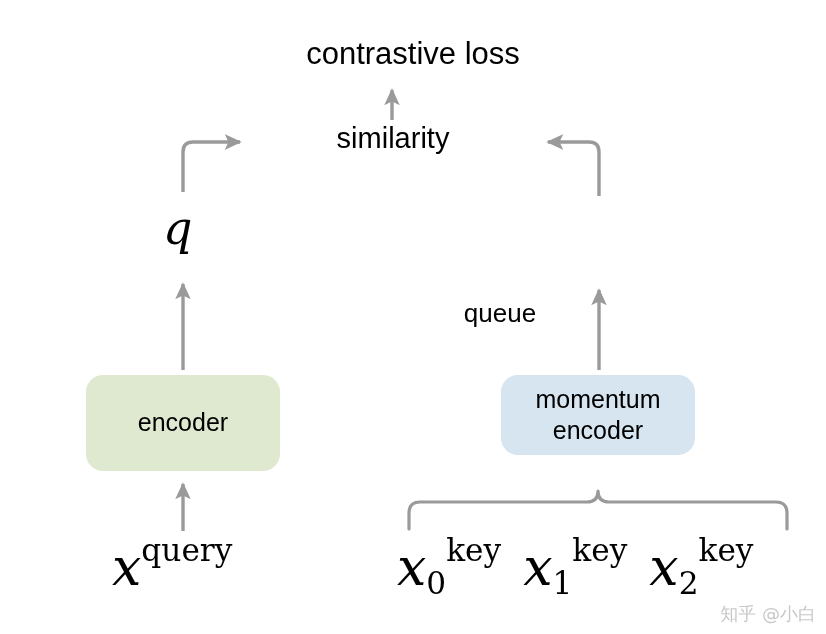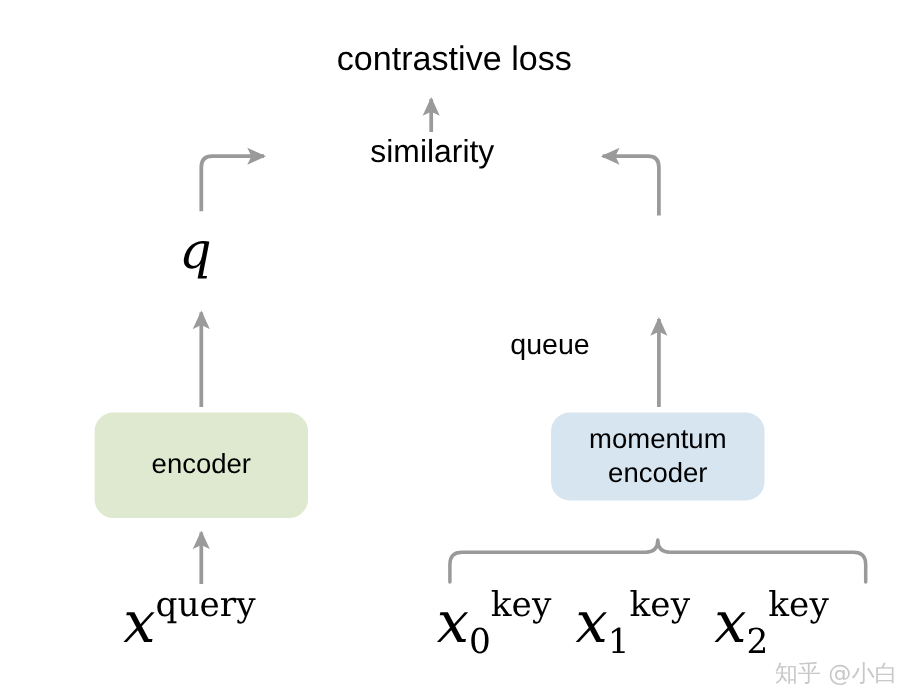--- a/index.html
+++ b/index.html
@@ -80,21 +80,21 @@
   
   #arrow-layer {
     left: 0; top: 0; width: 826px; height: 634px;
     pointer-events: none;
   }
 
   
   #watermark {
     right: 10px; bottom: 8px;
     color: #c8c8c8;
-    font-size: 21px;
+    font-size: 18px;
     font-family: "DejaVu Sans", sans-serif;
     white-space: nowrap;
     user-select: none;
   }
 </style>
 </head>
 <body>
 
 <div id="canvas">
 

